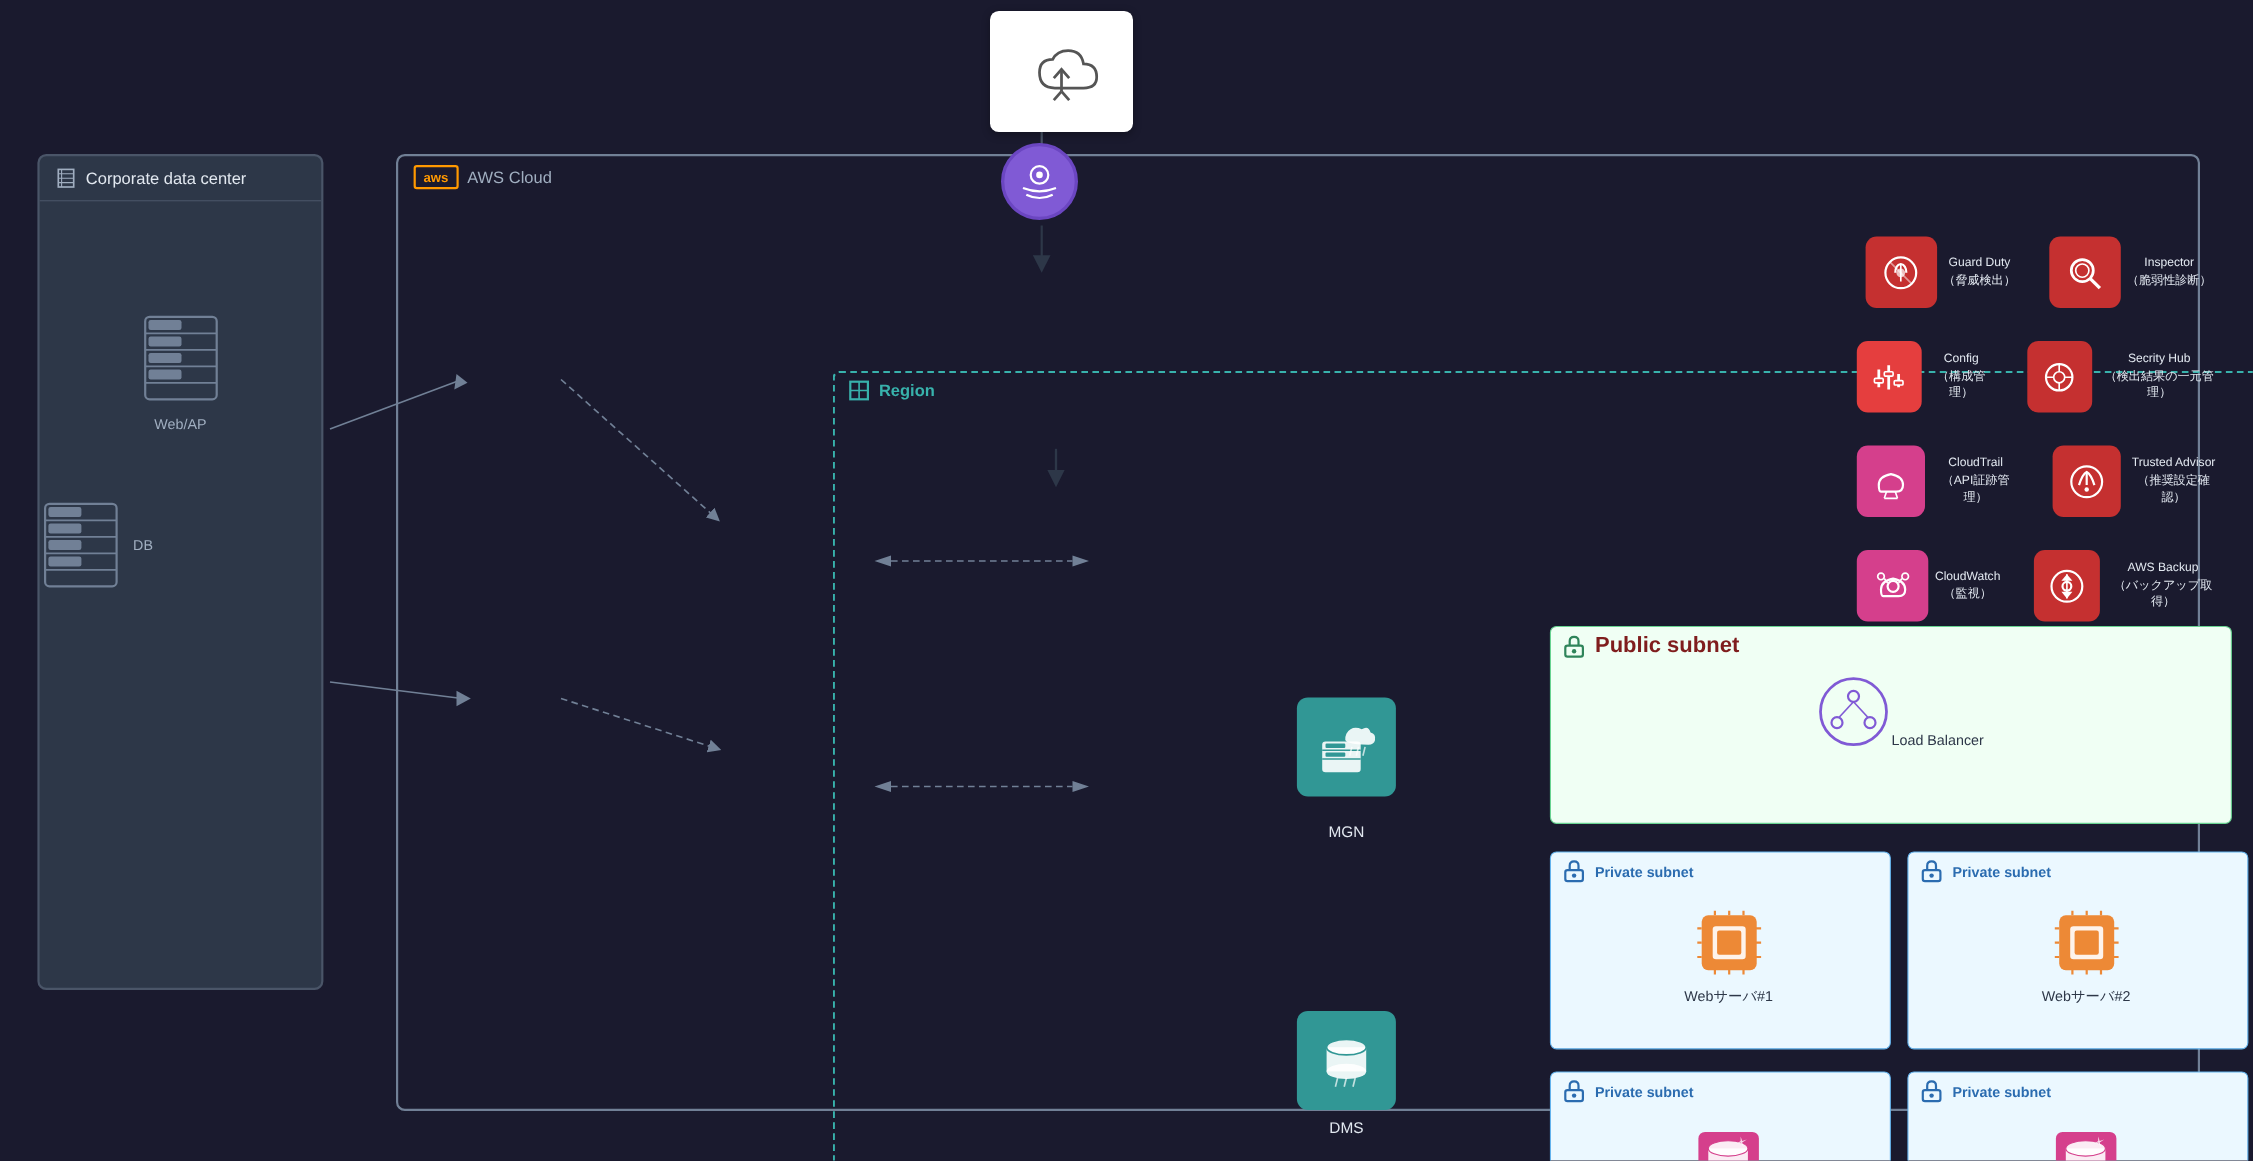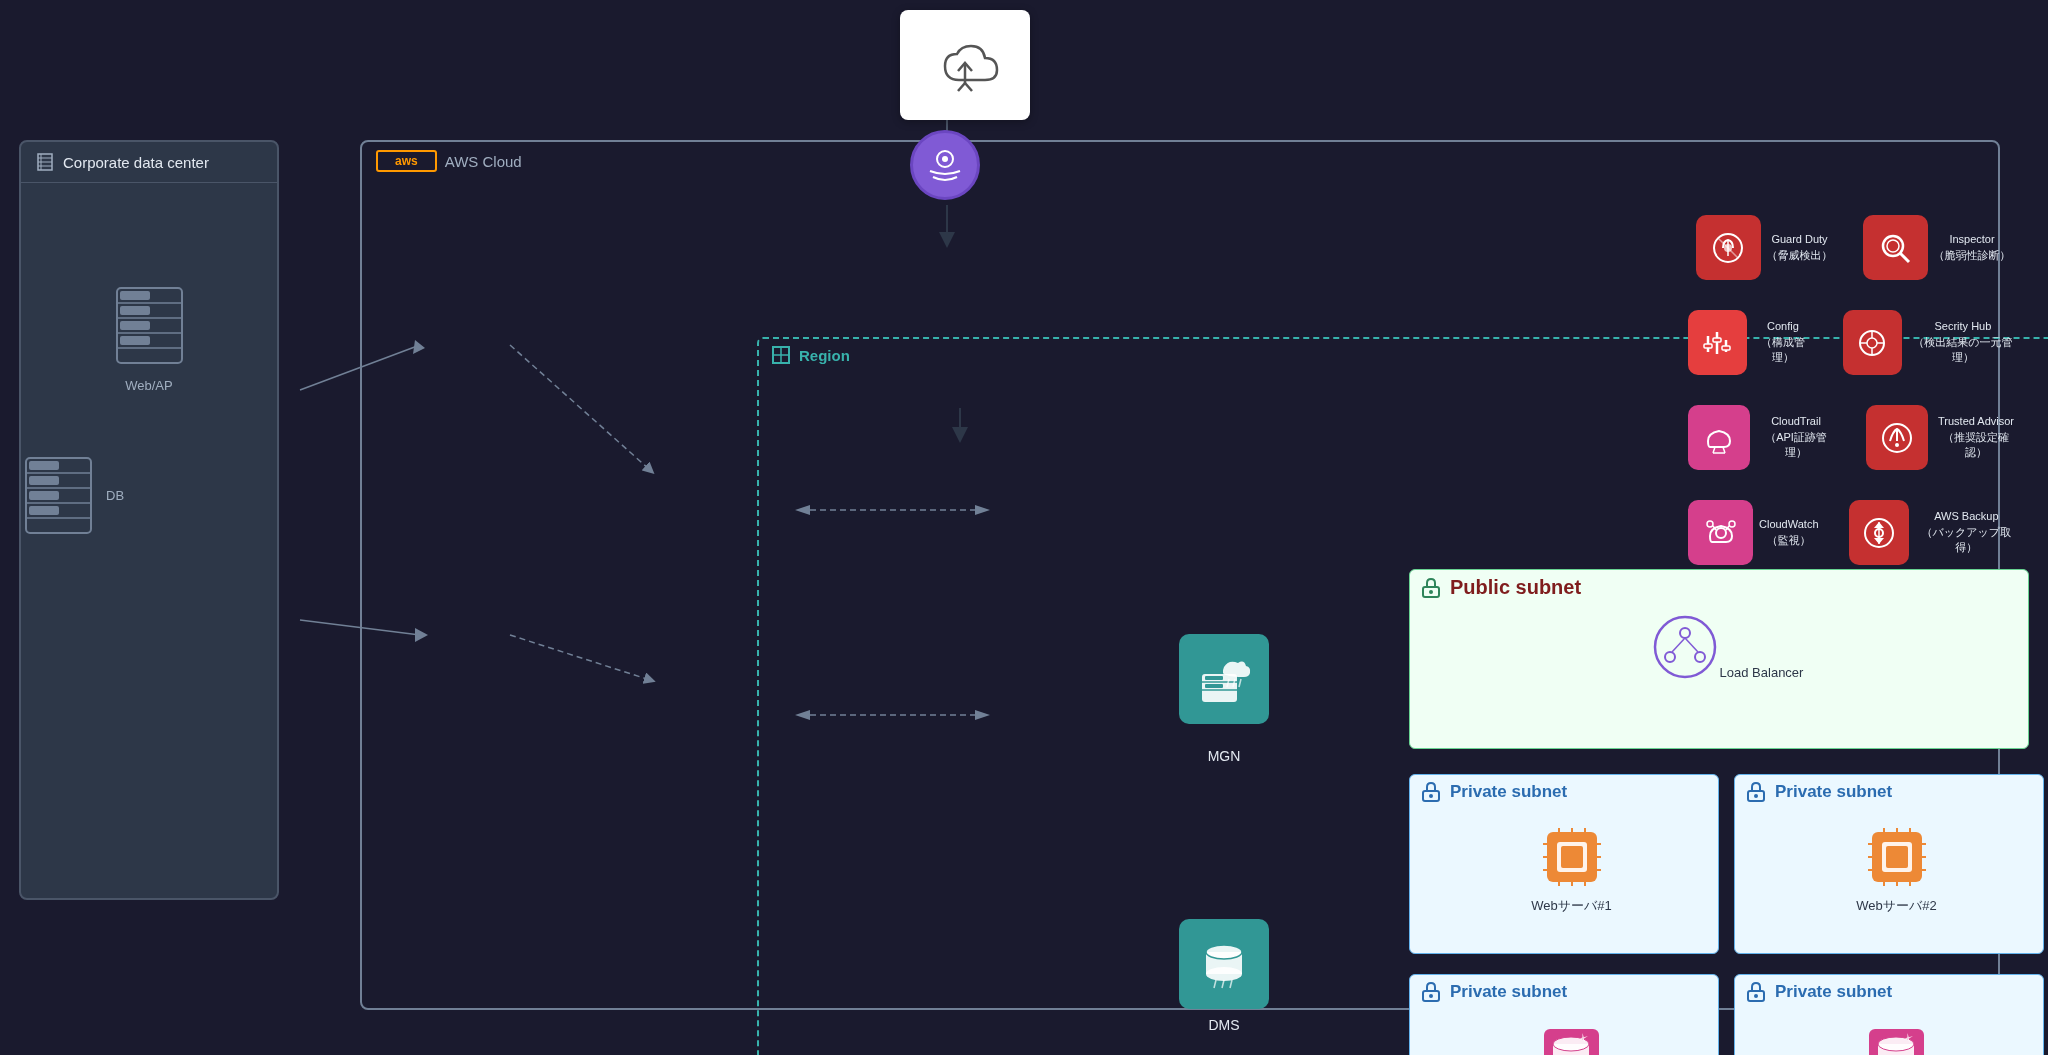--- a/index.html
+++ b/index.html
@@ -15,21 +15,21 @@
     .main-canvas {
       width: 2048px;
       height: 1055px;
       background: #1a1a2e;
       position: relative;
     }
 
     
     .corp-datacenter {
       position: absolute;
-      left: 19px;
+      left: 34px;
       top: 140px;
       width: 260px;
       height: 760px;
       border: 2px solid #4a5568;
       border-radius: 8px;
       background: #2d3748;
     }
 
     .corp-datacenter-header {
       display: flex;
@@ -68,21 +68,21 @@
       align-items: center;
       gap: 8px;
       padding: 8px 14px;
     }
 
     .aws-logo {
       font-size: 12px;
       color: #ff9900;
       font-weight: bold;
       border: 2px solid #ff9900;
-      padding: 2px 17px;
+      padding: 2px 7px;
       border-radius: 3px;
     }
 
     .aws-cloud-label {
       color: #a0aec0;
       font-size: 15px;
     }
 
     
     .region-box {
@@ -129,21 +129,21 @@
     }
 
     .subnet-label-public {
       color: #7f1d1d;
       font-size: 20px;
       font-weight: 600;
     }
 
     .subnet-label-private {
       color: #2b6cb0;
-      font-size: 17px;
+      font-size: 13px;
       font-weight: 600;
     }
 
     
     .load-balancer-container {
       display: flex;
       flex-direction: row;
       align-items: flex-end;
       justify-content: center;
       margin-top: 10px;

